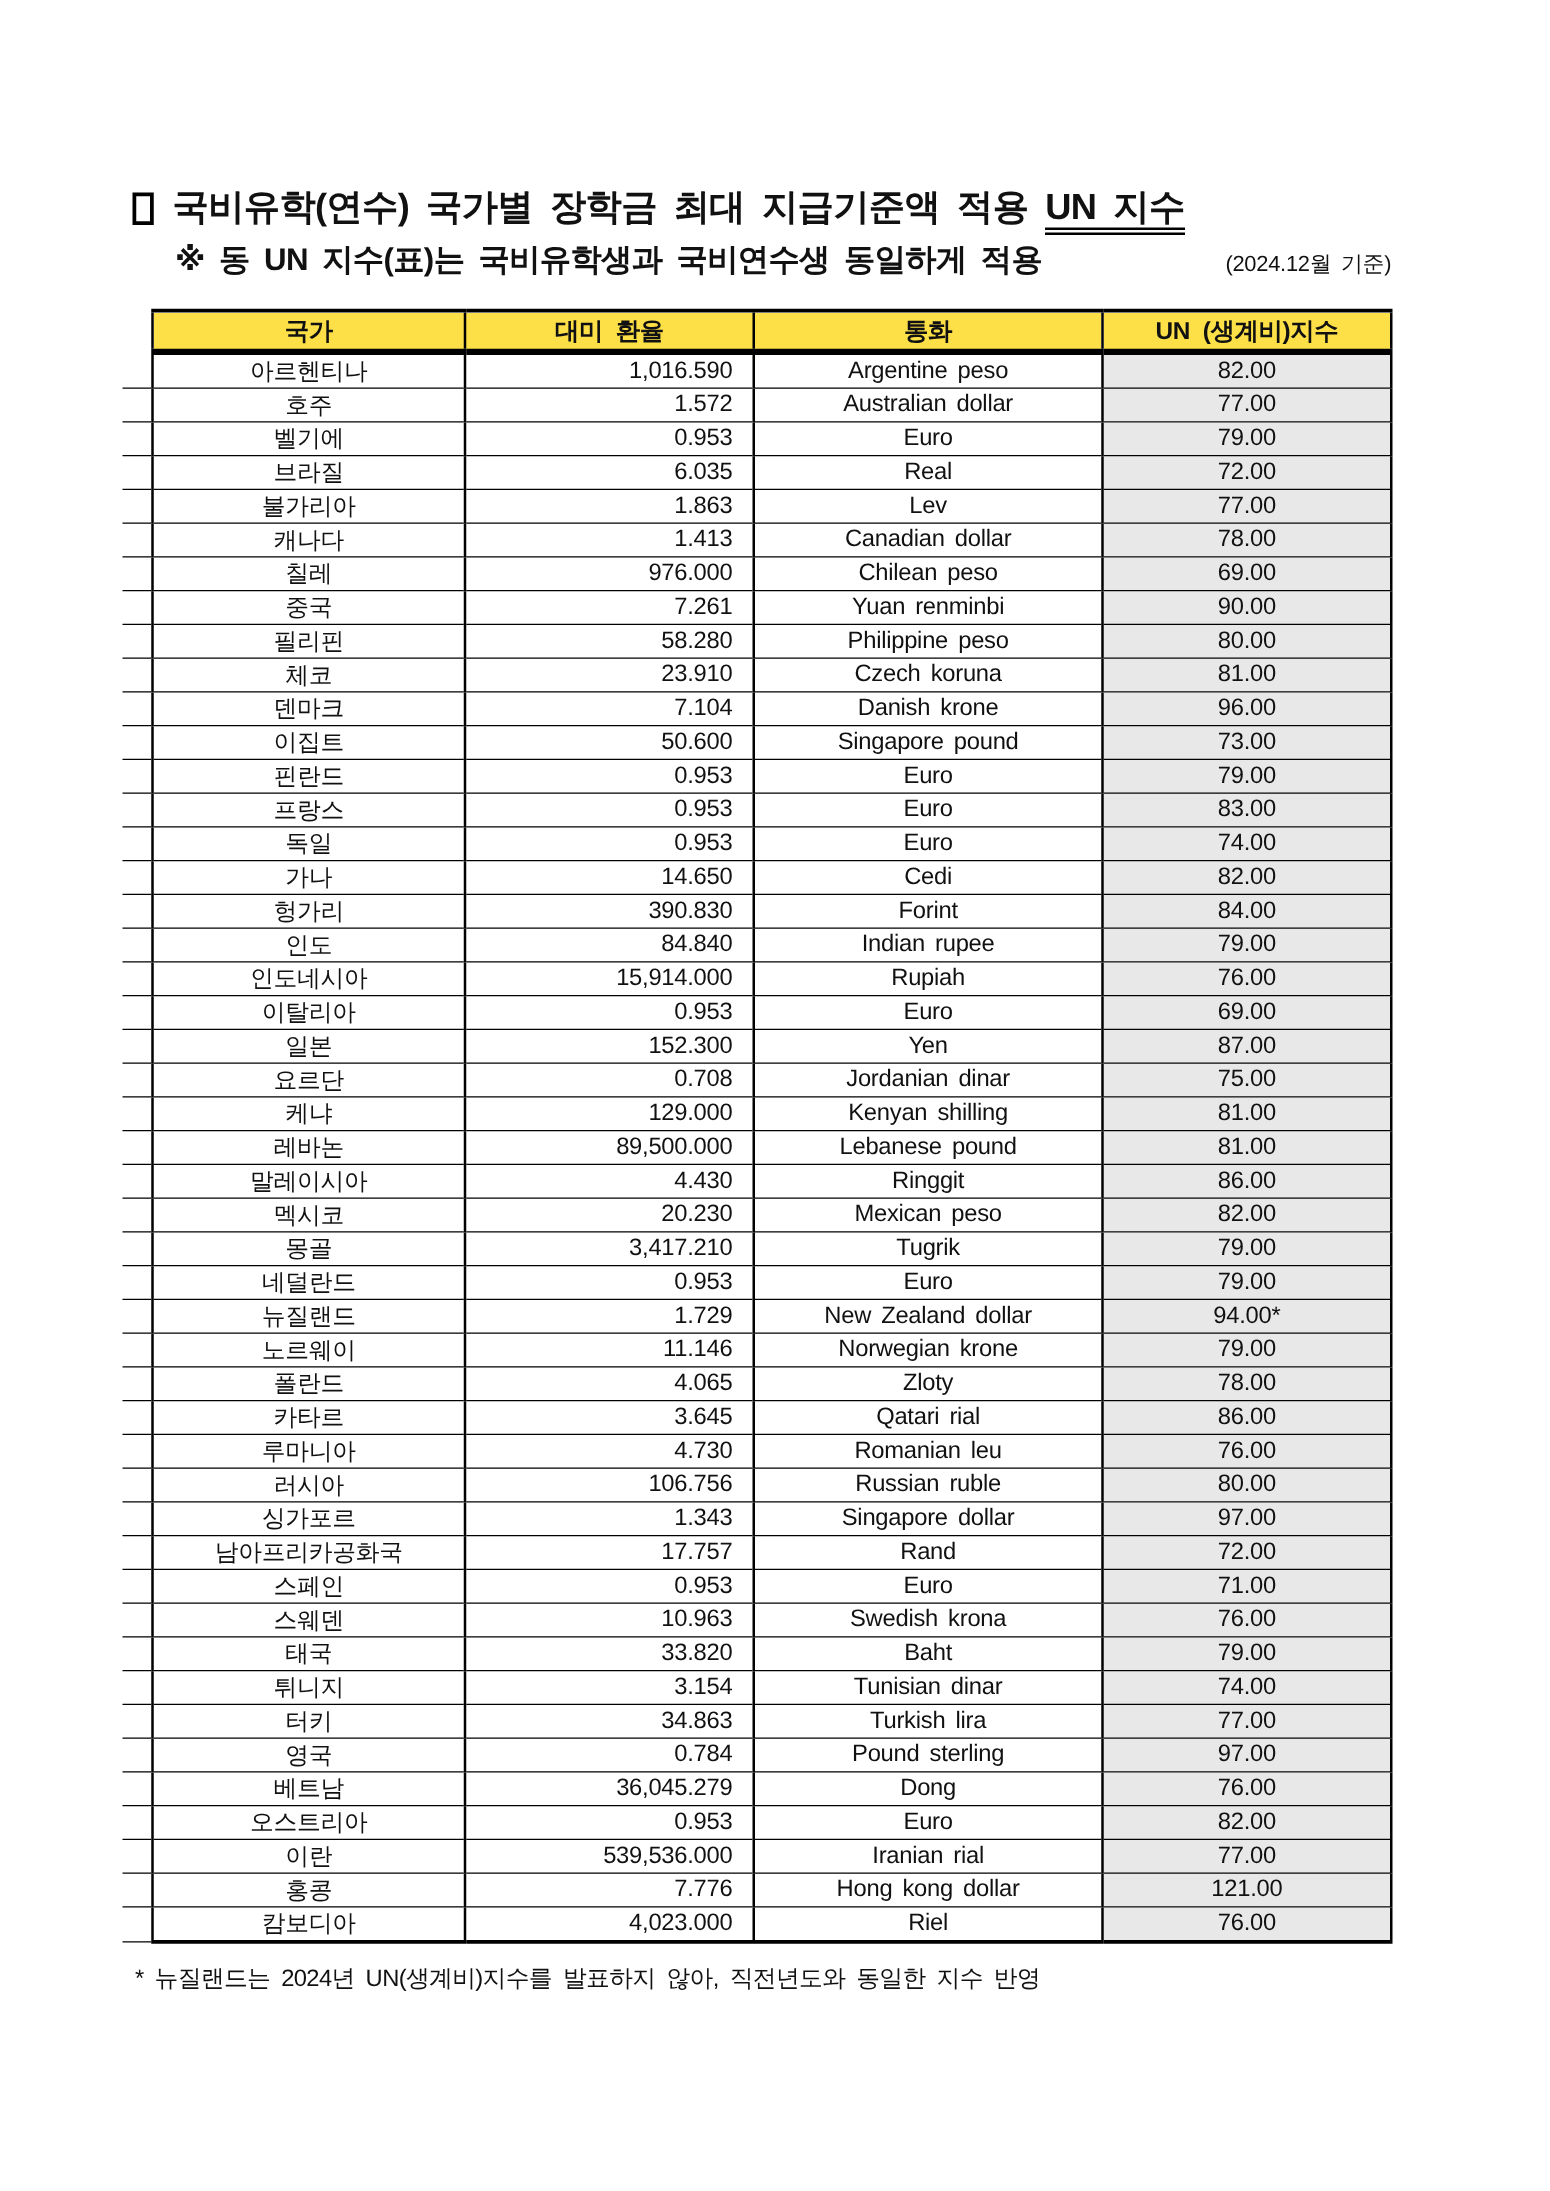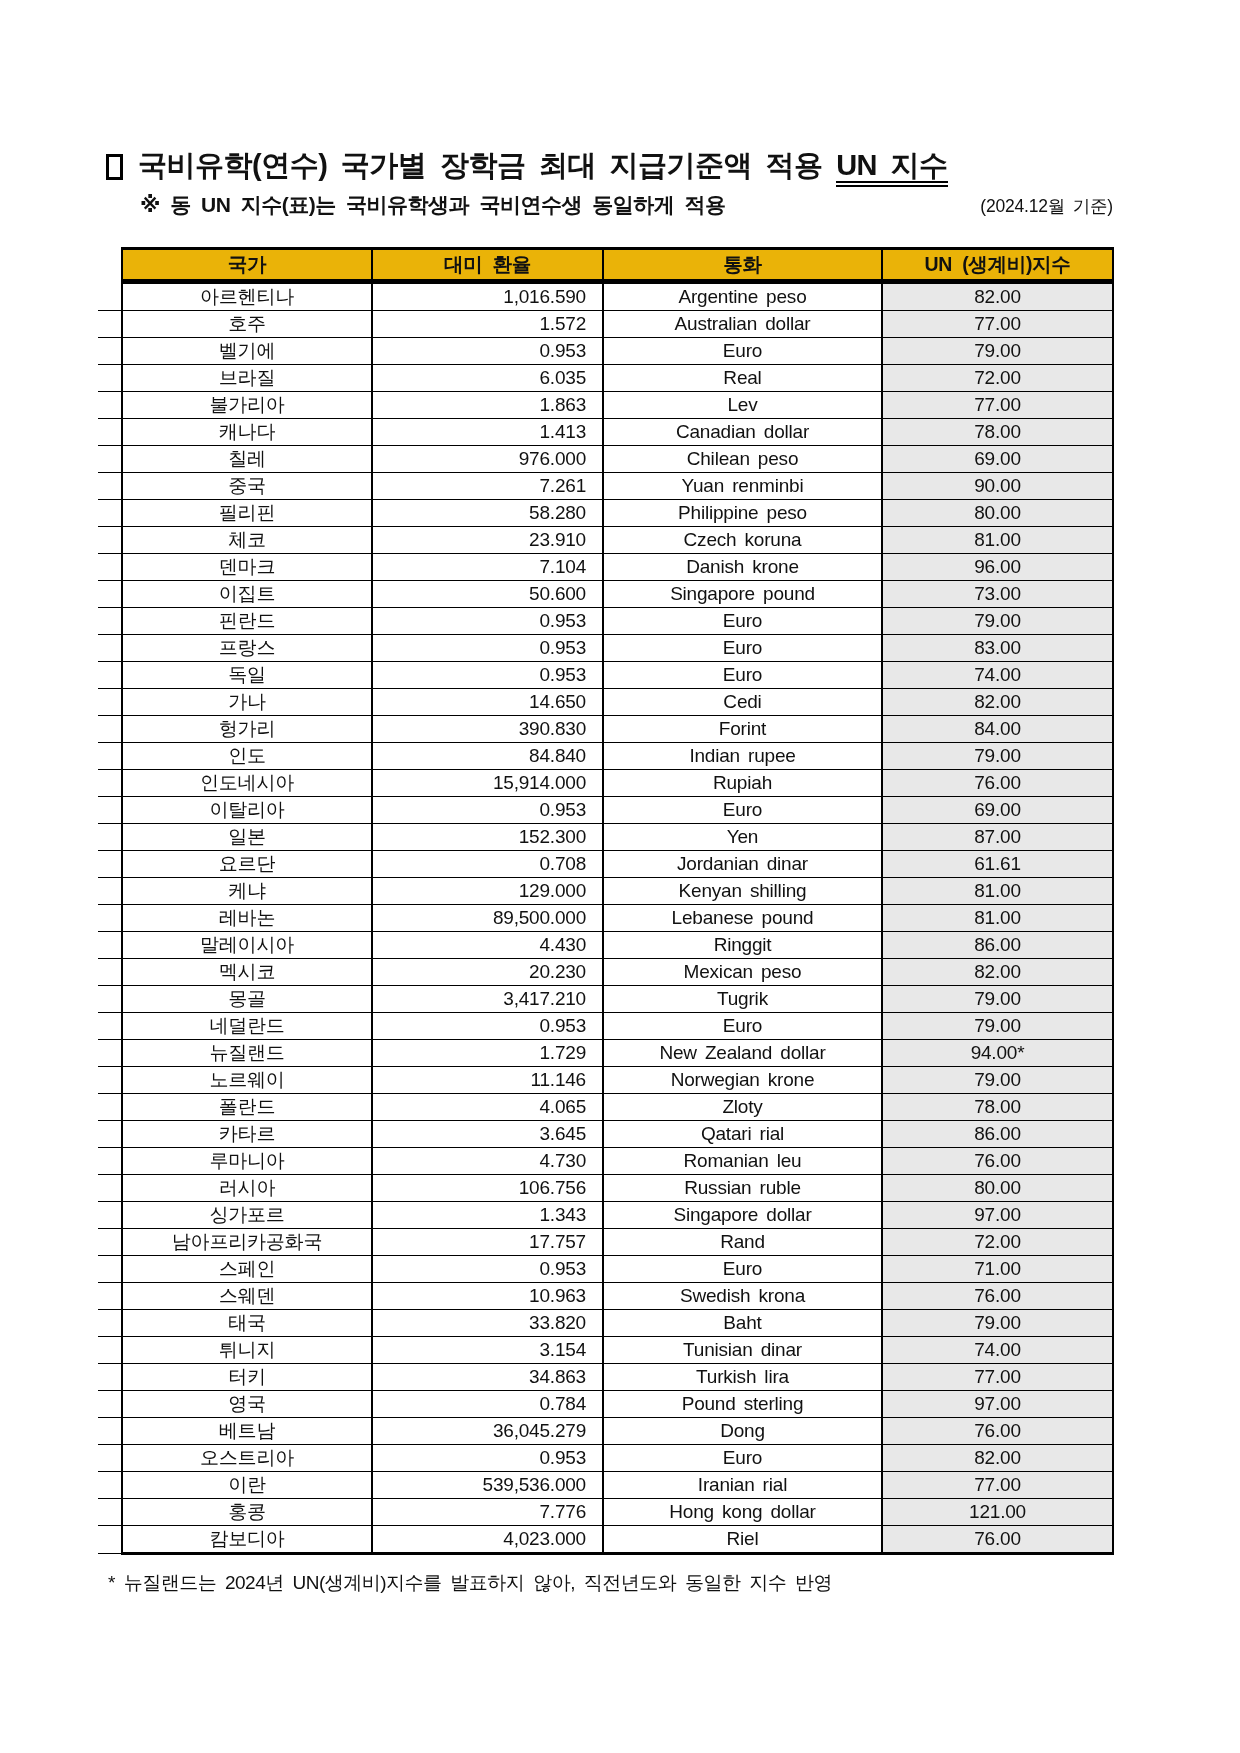--- a/index.html
+++ b/index.html
@@ -15,40 +15,40 @@
   .title-box { display:inline-block; width:17px; height:26px;
                border:3px solid #000; margin-right:15px; flex:0 0 auto;
                transform:translateY(1px); }
   h1.doc-title { font-size:29px; font-weight:700; letter-spacing:-0.5px;
                  word-spacing:6px; white-space:nowrap; }
   .title-underline { border-bottom:6px double #000; padding-bottom:0px; }
 
   
   .subtitle-row { position:absolute; left:122px; top:191px; width:991px;
                   display:flex; justify-content:space-between; align-items:flex-end; }
-  .subtitle { font-size:21px; font-weight:700; letter-spacing:-0.5px;
+  .subtitle { font-size:25px; font-weight:700; letter-spacing:-0.5px;
               word-spacing:5px; margin-left:18px; white-space:nowrap; }
   .date-note { font-size:17.5px; font-weight:400; letter-spacing:-0.2px;
                word-spacing:3px; white-space:nowrap; padding-bottom:1px; }
 
   
   .tbl-wrap { position:absolute; left:98px; top:247px; width:1015px; }
   table.un-table { border-collapse:collapse; table-layout:fixed; width:1015px; }
   col.g  { width:24px; }
   col.c1 { width:250px; }
   col.c2 { width:231px; }
   col.c3 { width:279px; }
   col.c4 { width:231px; }
 
   .un-table th, .un-table td { font-size:19px; vertical-align:middle;
                                overflow:hidden; white-space:nowrap; }
 
   
   .un-table thead tr { height:33px; }
-  .un-table thead th { font-weight:700; background:#eab308; text-align:center;
+  .un-table thead th { font-weight:700; background:#fde047; text-align:center;
                        border-top:3px solid #000; border-bottom:5px solid #000;
                        word-spacing:5px; letter-spacing:-0.3px; font-size:19.5px; }
   .un-table thead th.gutter { border:none; background:transparent; }
   .un-table thead th.country  { border-left:2px solid #000; }
   .un-table thead th.rate     { border-left:2px solid #000; }
   .un-table thead th.currency { border-left:2px solid #000; }
   .un-table thead th.index    { border-left:2px solid #000; border-right:2px solid #000; }
 
   
   .un-table tbody tr { height:26.65px; }
@@ -245,21 +245,21 @@
             <td class="country">일본</td>
             <td class="rate">152.300</td>
             <td class="currency">Yen</td>
             <td class="index">87.00</td>
           </tr>
           <tr>
             <td class="gutter"></td>
             <td class="country">요르단</td>
             <td class="rate">0.708</td>
             <td class="currency">Jordanian dinar</td>
-            <td class="index">61.61</td>
+            <td class="index">75.00</td>
           </tr>
           <tr>
             <td class="gutter"></td>
             <td class="country">케냐</td>
             <td class="rate">129.000</td>
             <td class="currency">Kenyan shilling</td>
             <td class="index">81.00</td>
           </tr>
           <tr>
             <td class="gutter"></td>

